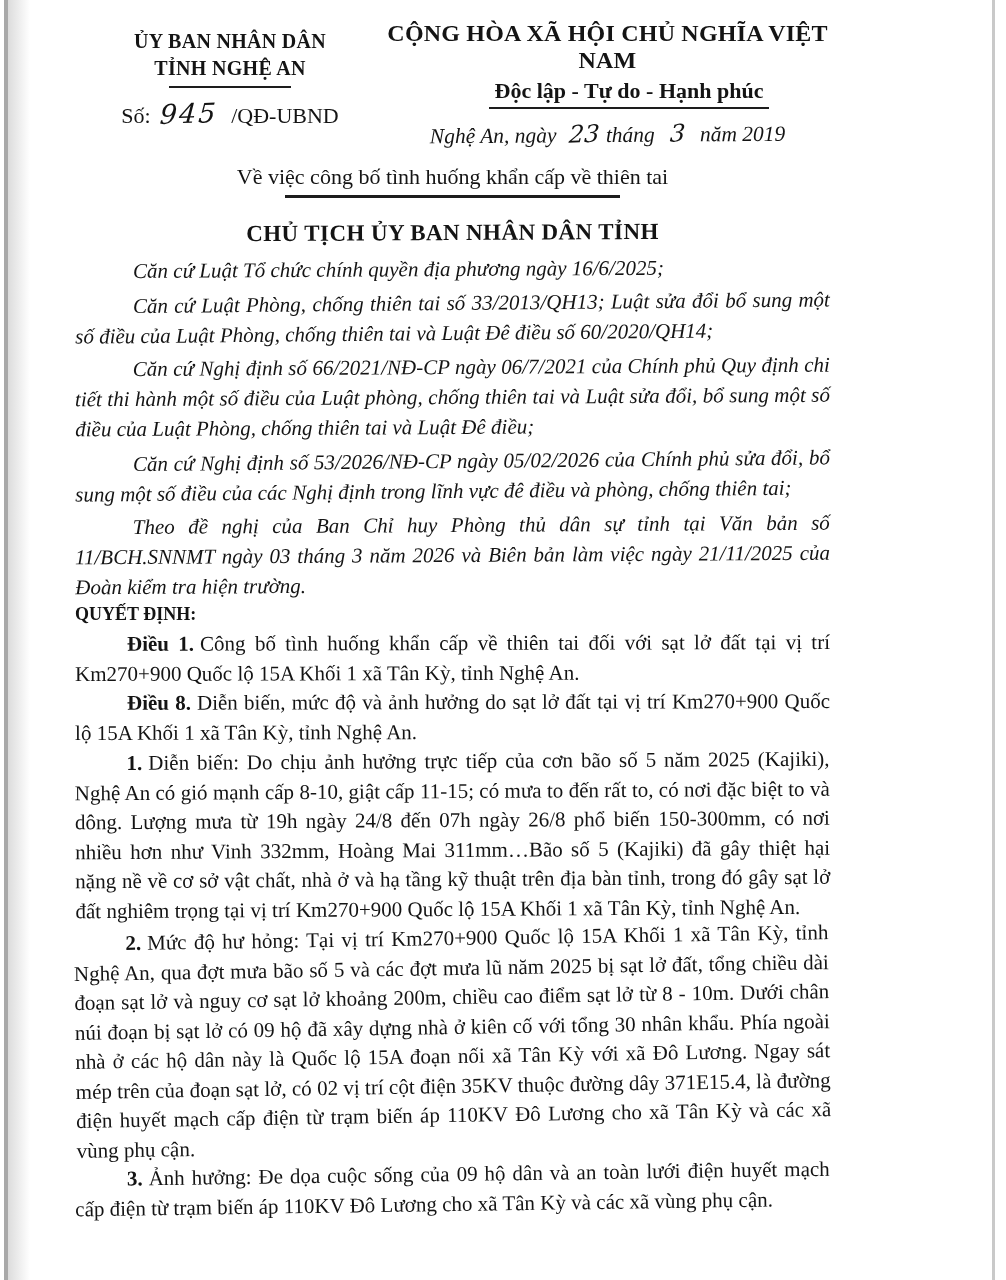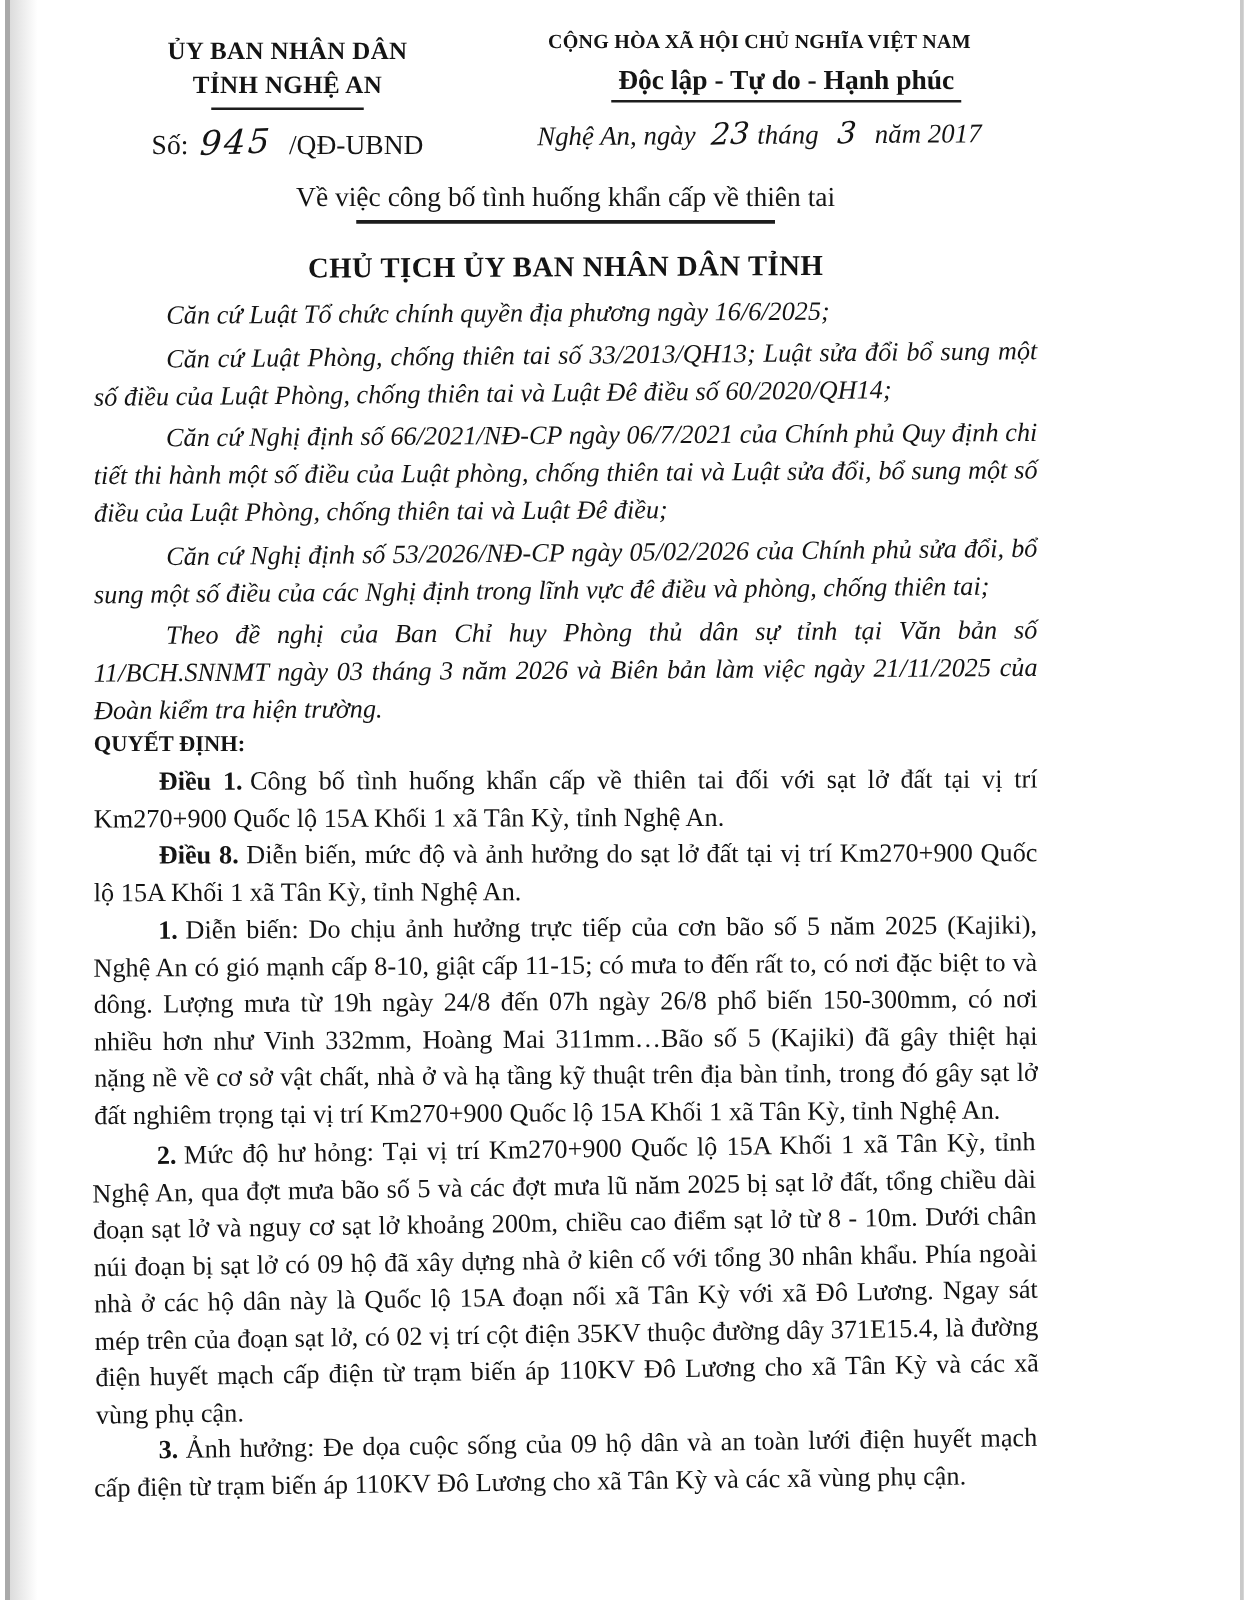--- a/index.html
+++ b/index.html
@@ -32,21 +32,21 @@
   }
   
   .hdr { display: flex; align-items: flex-start; }
   .hdr-left { width: 310px; text-align: center; padding-top: 8px; }
   .hdr-left .org1, .hdr-left .org2 {
     font-weight: bold; font-size: 20px; line-height: 27px; letter-spacing: .3px;
   }
   .org-underline { width: 122px; height: 2px; background: #1d1d1d; margin: 4px auto 0 auto; }
   .doc-number { margin-top: 15px; font-size: 22px; white-space: nowrap; }
   .hdr-right { flex: 1; text-align: center; }
-  .nat1 { font-weight: bold; font-size: 16px; line-height: 27px; letter-spacing: .2px; }
+  .nat1 { font-weight: bold; font-size: 24px; line-height: 27px; letter-spacing: .2px; }
   .nat2 {
     display: inline-block; font-weight: bold; font-size: 22px; margin-top: 4px;
     padding: 0 6px 3px 6px; border-bottom: 2.5px solid #1d1d1d; margin-left: 43px;
   }
   .date-line { margin-top: 11px; font-style: italic; font-size: 21.5px; transform: rotate(-0.4deg); }
   .handwritten {
     display: inline-block;
     font-family: "DejaVu Serif", serif;
     font-style: italic;
     transform: skewX(-6deg) rotate(-2deg);
@@ -108,21 +108,21 @@
       </div>
     </div>
     <div class="hdr-right">
       <div class="nat1">CỘNG HÒA XÃ HỘI CHỦ NGHĨA VIỆT NAM</div>
       <div><span class="nat2">Độc lập - Tự do - Hạnh phúc</span></div>
       <div class="date-line">
         <span>Nghệ An, ngày</span>
         <span class="handwritten hw-day">23</span>
         <span>tháng</span>
         <span class="handwritten hw-month">3</span>
-        <span>năm 2017</span>
+        <span>năm 2019</span>
       </div>
     </div>
   </div>
 
   <div class="title-block">
     <div class="sub-title">Về việc công bố tình huống khẩn cấp về thiên tai</div>
     <div class="sub-underline"></div>
     <div class="authority">CHỦ TỊCH ỦY BAN NHÂN DÂN TỈNH</div>
   </div>
 

